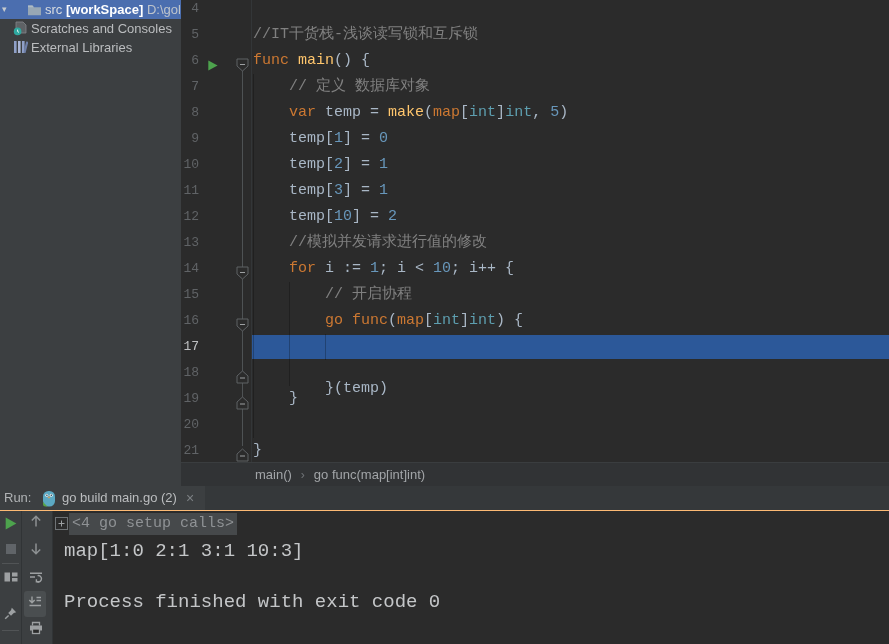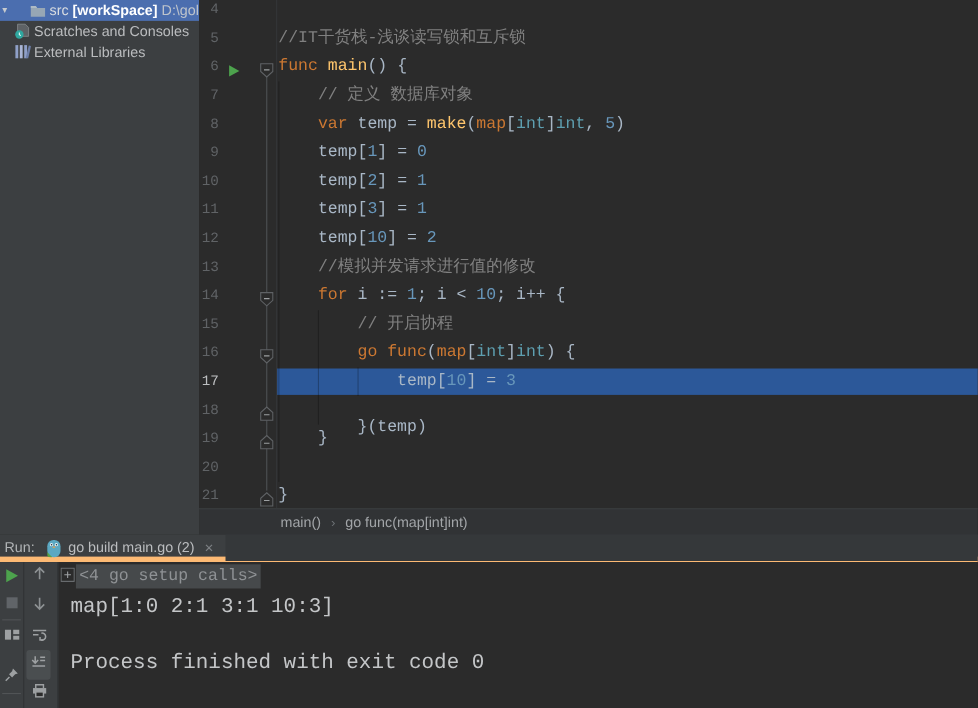--- a/index.html
+++ b/index.html
@@ -30,21 +30,21 @@
   .code{position:absolute;font-family:"Liberation Mono",monospace;font-size:15px;white-space:pre;color:#A9B7C6;}
   .kw{color:#CC7832;} .fn{color:#FFC66D;} .nm{color:#6897BB;} .cm{color:#808080;} .df{color:#A9B7C6;} .ty{color:#5E9FB0;}
   
   .breadcrumbs{position:absolute;left:181px;top:462px;width:708px;height:24px;background:#313335;
                border-top:1px solid #3A3D3F;box-sizing:border-box;line-height:23px;font-size:13px;color:#A2A5A8;
                padding-left:74px;white-space:nowrap;}
   .crumb{color:#A2A5A8;}
   .crumb-sep{color:#6E7276;margin:0 9px;font-size:12px;}
   
   .run-header{position:absolute;left:0;top:486px;width:889px;height:25px;background:#3C3F41;
-              border-bottom:5px solid #fdba74;box-sizing:border-box;}
+              border-bottom:1px solid #fdba74;box-sizing:border-box;}
   .run-header-dark{position:absolute;left:205px;top:0;right:0;height:24px;background:#35383A;}
   .run-label{position:absolute;left:4px;top:4px;font-size:13px;color:#B0B3B5;}
   .run-tab{position:absolute;left:36px;top:0;height:24px;line-height:24px;padding:0 6px;}
   .gopher{position:absolute;left:6px;top:4px;}
   .run-tab-label{position:absolute;left:26px;top:0;font-size:13px;color:#BBBDBF;white-space:nowrap;}
   .tab-close{position:absolute;left:150px;top:0;font-size:14px;color:#7D8184;}
   
   .console{position:absolute;left:0;top:511px;width:889px;height:133px;background:#2B2B2B;}
   .tbcol{position:absolute;top:0;bottom:0;background:#3C3F41;}
   .col1{left:0;width:21px;border-right:1px solid #313436;}
@@ -160,21 +160,20 @@
         <div class="cl" style="top: 312px;">
           <span class="ln">16</span>
           <span class="fold-mark"><svg width="13" height="14">
               <path d="M1 1 h11 v7 l-5.5 5 L1 8 Z" fill="#2B2B2B" stroke="#5F6265"></path>
               <path d="M4 6.5 h5" stroke="#9DA0A2"></path>
             </svg></span>
           <span class="code" style="left: 144px;"><span class="kw">go func</span><span class="df">(</span><span class="kw">map</span><span class="df">[</span><span class="ty">int</span><span class="df">]</span><span class="ty">int</span><span class="df">) {</span></span>
         </div>
         <div class="cl" style="top: 338px;">
           <span class="ln cur">17</span>
-          <span class="code" style="left: 180px;"><span class="df">temp[</span><span class="nm">10</span><span class="df">] = </span><span class="nm">3</span></span>
         </div>
         <div class="cl" style="top: 364px;">
           <span class="ln">18</span>
           <span class="fold-mark"><svg width="13" height="14">
               <path d="M1 13 h11 V6 L6.5 1 L1 6 Z" fill="#2B2B2B" stroke="#5F6265"></path>
               <path d="M4 8 h5" stroke="#9DA0A2"></path>
             </svg></span>
           <span class="code" style="left: 144px; margin-top: 16px;"><span class="df">}(temp)</span></span>
         </div>
         <div class="cl" style="top: 390px;">

